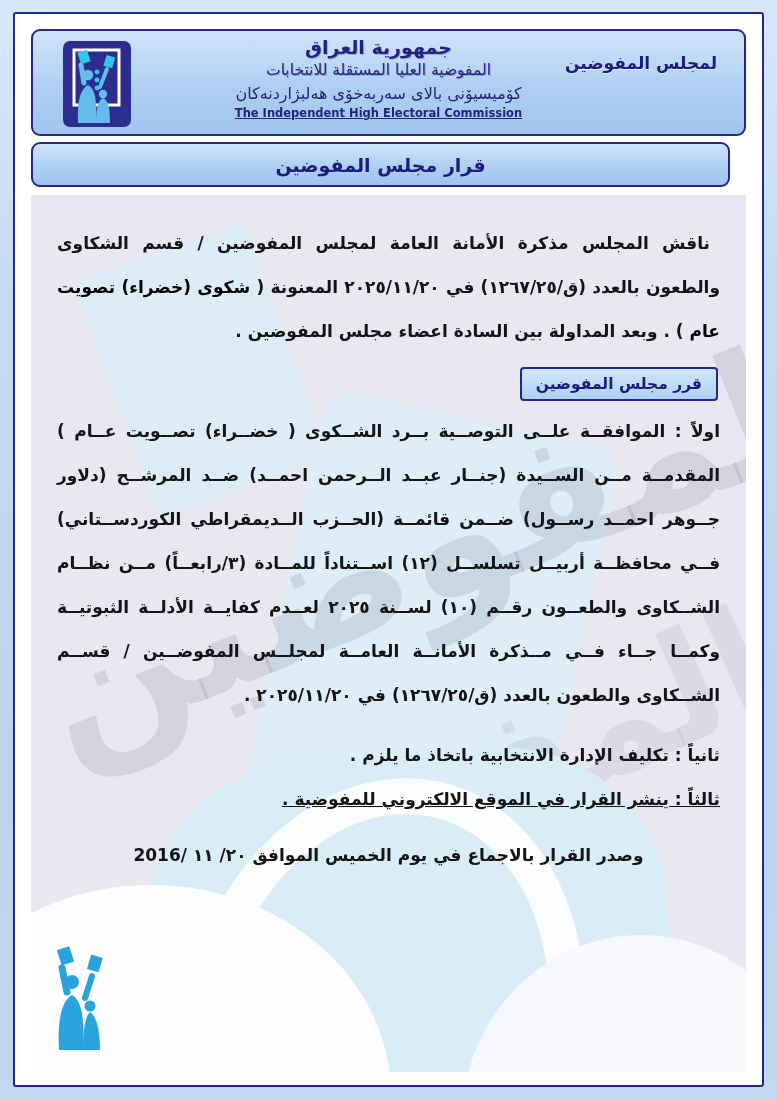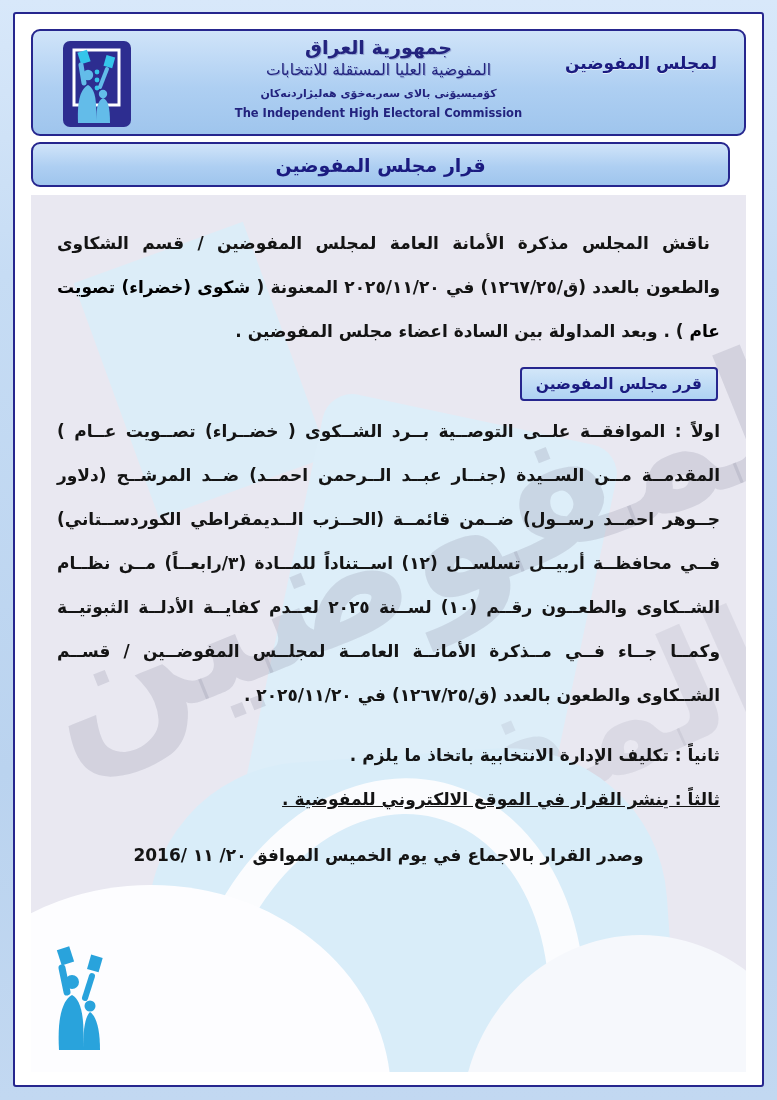--- a/index.html
+++ b/index.html
@@ -27,22 +27,22 @@
   .hdr-right {
     position:absolute; right:14px; top:12px; width:178px; text-align:center;
     color:#1b1b80; font-weight:bold; font-size:17px; line-height:41px;
     text-shadow:0 1px 0 rgba(255,255,255,.6);
   }
   .hdr-center {
     position:absolute; left:190px; right:210px; top:5px; text-align:center; color:#23237e;
   }
   .cal1 { font-size:19px; font-weight:bold; line-height:23px; text-shadow:1px 1px 0 rgba(35,35,126,.25); }
   .cal2 { font-size:15.5px; font-weight:normal; line-height:22px; text-shadow:1px 1px 0 rgba(35,35,126,.25); }
-  .ku   { font-size:11px; font-weight:bold; line-height:18px; margin-top:4px; }
-  .en   { font-size:11.5px; font-weight:bold; line-height:15px; margin-top:3px; direction:ltr; font-family:"DejaVu Sans", sans-serif; }
+  .ku   { font-size:16px; font-weight:normal; line-height:18px; margin-top:4px; }
+  .en   { font-size:11.5px; font-weight:bold; line-height:15px; margin-top:3px; direction:ltr; font-family:"DejaVu Sans", sans-serif;text-decoration:underline; }
 
   
   .banner {
     position:absolute; left:16px; top:128px; right:32px; height:45px;
     background:linear-gradient(180deg,#d0e4f9 0%,#aecff2 55%,#9fc5ed 100%);
     border:2px solid #26268e; border-radius:9px;
     display:flex; align-items:center; justify-content:center;
     color:#1b1b80; font-weight:bold; font-size:19px;
   }
 

